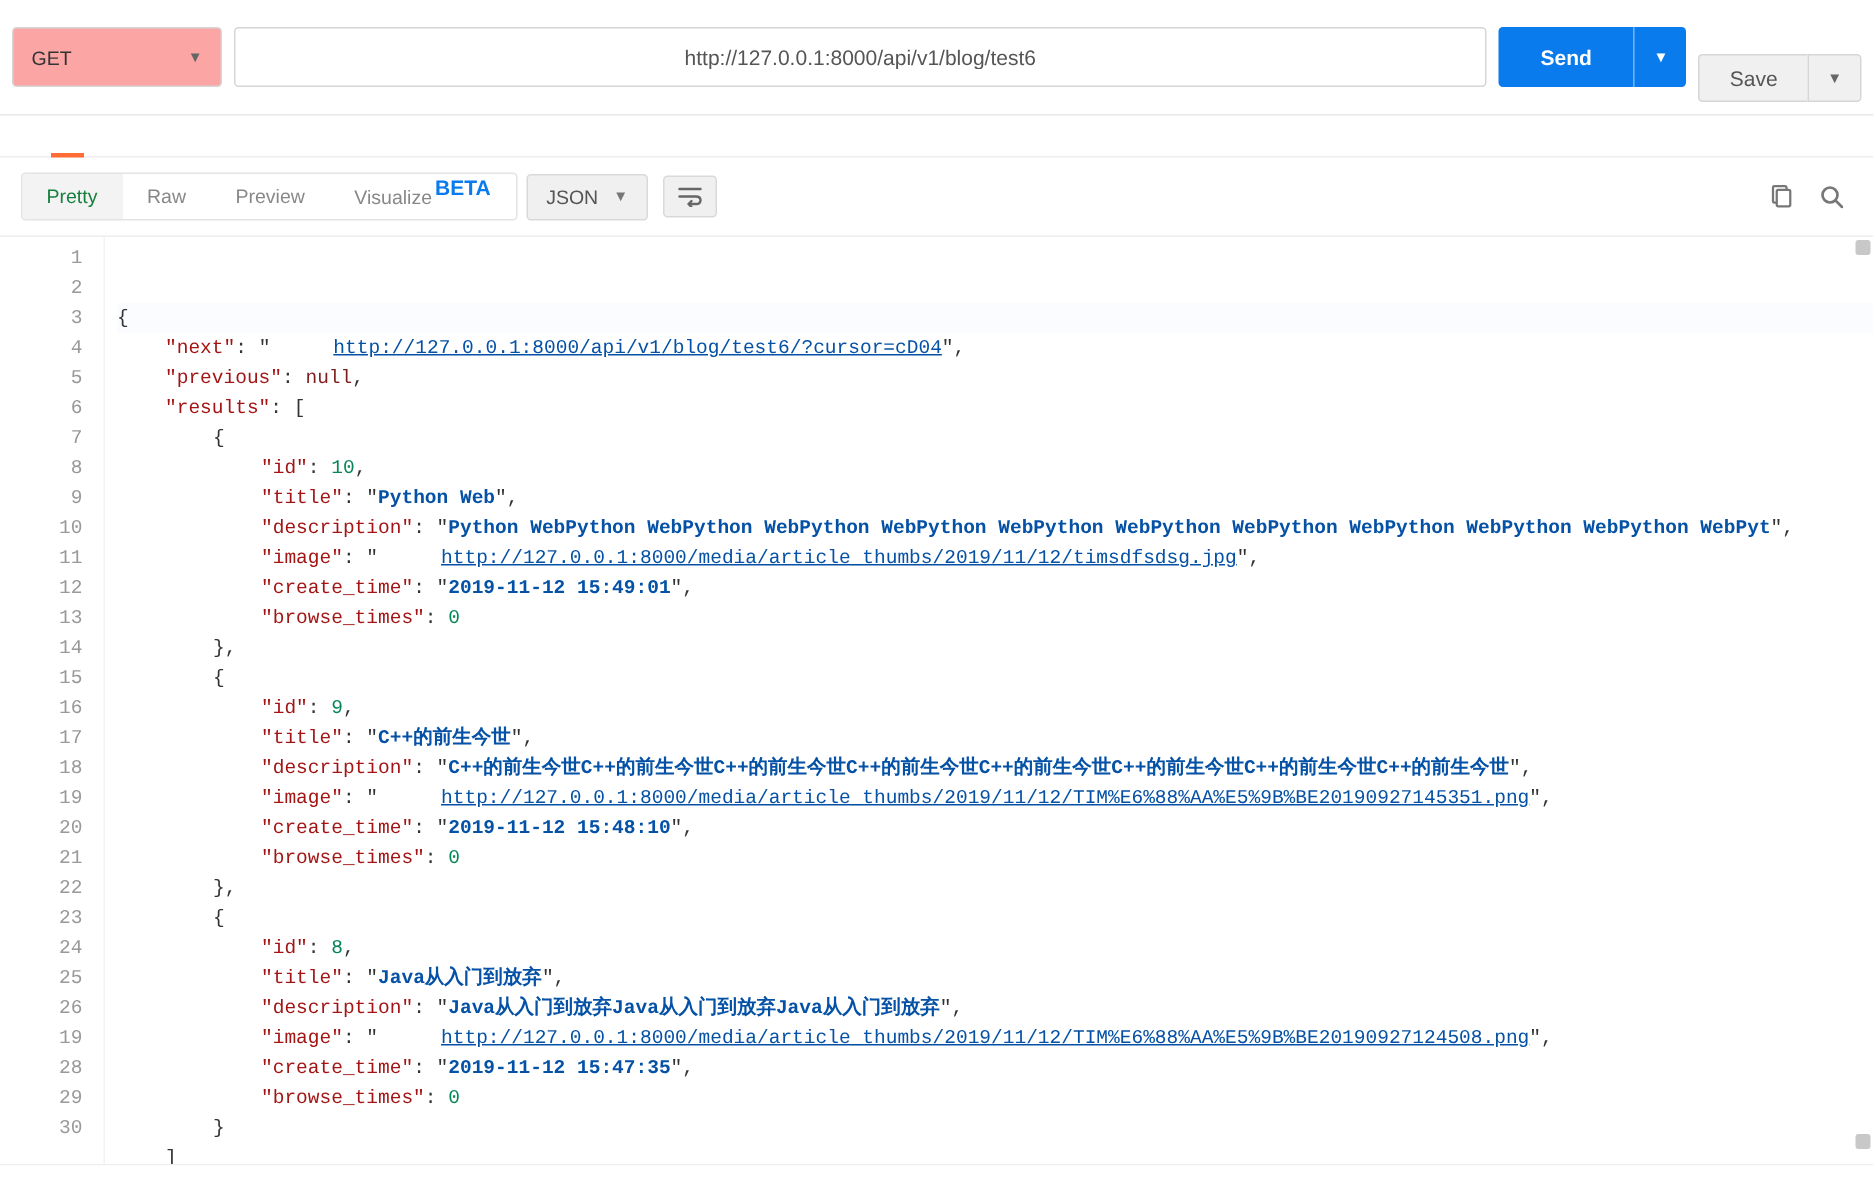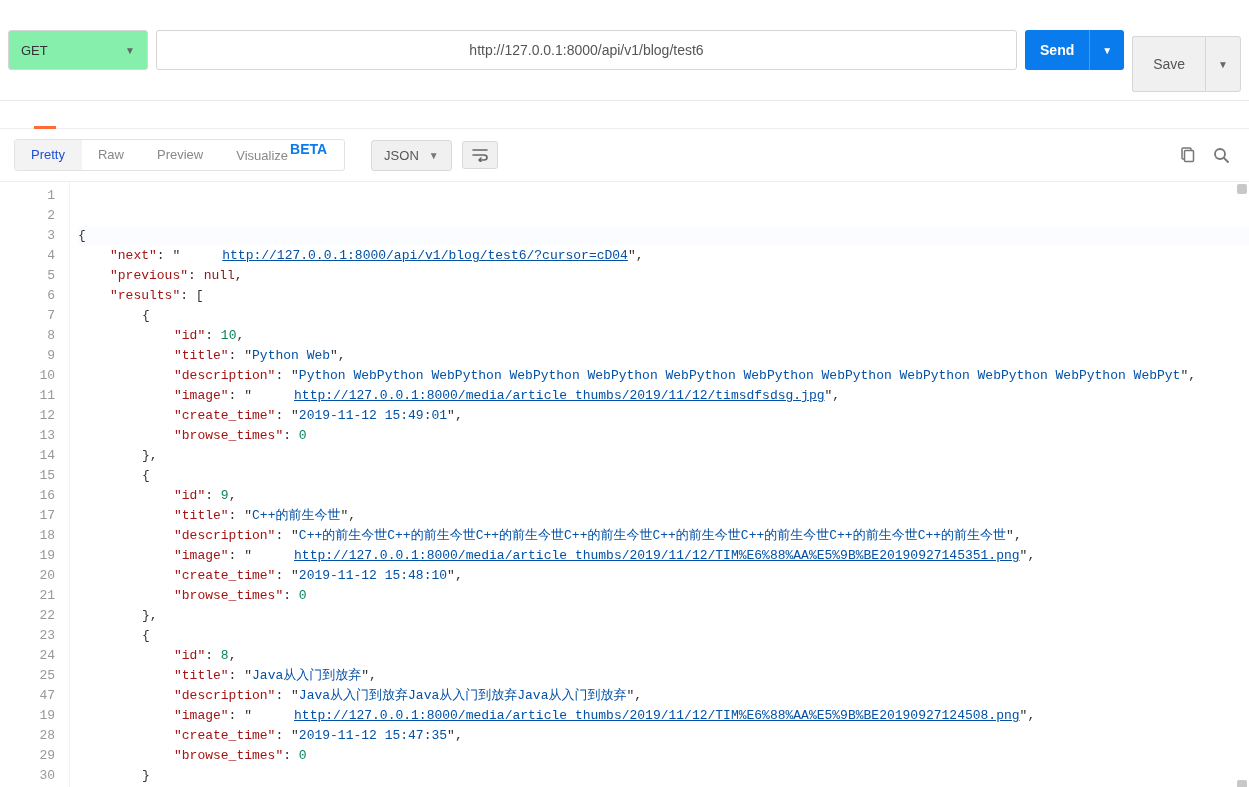--- a/index.html
+++ b/index.html
@@ -15,21 +15,21 @@
     display: flex;
     align-items: center;
     padding: 8px;
     gap: 8px;
     border-bottom: 1px solid #e8e8e8;
     background: #fff;
   }
   .method-select {
     width: 140px;
     height: 40px;
-    background: #86efac;
+    background: #fca5a5;
     border: 1px solid #d6d6d6;
     border-radius: 3px;
     display: flex;
     align-items: center;
     justify-content: space-between;
     padding: 0 12px;
     cursor: pointer;
   }
   .method-select .chev { color: #666; font-size: 10px; }
   .url-input {
@@ -44,39 +44,39 @@
     text-align: center;
   }
   .send-group {
     display: flex;
     height: 40px;
   }
   .send-btn {
     background: #097bed;
     color: #fff;
     border: none;
-    padding: 0 15px;
+    padding: 0 28px;
     font-size: 14px;
     font-weight: 600;
     border-radius: 3px 0 0 3px;
     cursor: pointer;
   }
   .send-chev {
     background: #097bed;
     color: #fff;
     border: none;
     border-left: 1px solid rgba(255,255,255,0.25);
     padding: 0 12px;
     border-radius: 0 3px 3px 0;
     cursor: pointer;
     font-size: 10px;
   }
   .save-group {
     display: flex;
-    height: 56px;
+    height: 32px;
     margin-top: 28px;
   }
   .save-btn {
     background: #f0f0f0;
     color: #555;
     border: 1px solid #d6d6d6;
     border-right: none;
     padding: 0 20px;
     font-size: 14px;
     border-radius: 3px 0 0 3px;
@@ -122,21 +122,21 @@
   .view-tab {
     padding: 7px 16px;
     font-size: 13px;
     color: #888;
     cursor: pointer;
     border-right: 1px solid transparent;
     position: relative;
   }
   .view-tab.active {
     background: #f3f3f3;
-    color: #1d4ed8;
+    color: #15803d;
     font-weight: 500;
     text-align: center;
   }
   .beta {
     color: #097bed;
     font-size: 14px;
     font-weight: 700;
     position: relative;
     top: -6px;
     margin-left: 2px;
@@ -145,21 +145,21 @@
     background: #f0f0f0;
     border: 1px solid #d9d9d9;
     border-radius: 3px;
     padding: 7px 12px;
     display: flex;
     align-items: center;
     gap: 10px;
     cursor: pointer;
     font-size: 13px;
     color: #555;
-    margin-left: 20px;
+    margin-left: 0;
   }
   .format-select .chev { color: #777; font-size: 10px; }
   .wrap-btn {
     background: #f0f0f0;
     border: 1px solid #d9d9d9;
     border-radius: 3px;
     padding: 6px 9px;
     cursor: pointer;
     margin-left: 4px;
     color: #555;
@@ -205,21 +205,21 @@
     font-size: 13px;
     line-height: 20px;
     white-space: pre;
     overflow: hidden;
     color: #333;
     position: relative;
   }
   .code .line { height: 20px; }
   .code .line.hl { background: #f0f8ff5c; }
   .key { color: #a31515; }
-  .str { color: #0451a5; }
+  .str { color: #0451a5; font-weight: bold; }
   .num { color: #098658; }
   .null { color: #7f1d1d; }
   .punc { color: #333; }
   .link { color: #0451a5; text-decoration: underline; cursor: pointer; margin-left: 42px; }
   .i1 { padding-left: 32px; }
   .i2 { padding-left: 64px; }
   .i3 { padding-left: 96px; }
   .scrollbar-thumb {
     position: absolute;
     right: 2px;
@@ -302,21 +302,21 @@
       <div>16</div>
       <div>17</div>
       <div>18</div>
       <div>19</div>
       <div>20</div>
       <div>21</div>
       <div>22</div>
       <div>23</div>
       <div>24</div>
       <div>25</div>
-      <div>47</div>
+      <div>26</div>
       <div>19</div>
       <div>28</div>
       <div>29</div>
       <div>30</div>
     </div>
   <div class="code" id="code">
     <div class="line hl"><span class="punc">{</span></div><div class="line i1"><span class="key">"next"</span><span class="punc">: </span><span class="punc">"</span><span class="link">http://127.0.0.1:8000/api/v1/blog/test6/?cursor=cD04</span><span class="punc">"</span><span class="punc">,</span></div><div class="line i1"><span class="key">"previous"</span><span class="punc">: </span><span class="null">null</span><span class="punc">,</span></div><div class="line i1"><span class="key">"results"</span><span class="punc">: [</span></div><div class="line i2"><span class="punc">{</span></div><div class="line i3"><span class="key">"id"</span><span class="punc">: </span><span class="num">10</span><span class="punc">,</span></div><div class="line i3"><span class="key">"title"</span><span class="punc">: </span><span class="punc">"</span><span class="str">Python Web</span><span class="punc">"</span><span class="punc">,</span></div><div class="line i3"><span class="key">"description"</span><span class="punc">: </span><span class="punc">"</span><span class="str">Python WebPython WebPython WebPython WebPython WebPython WebPython WebPython WebPython WebPython WebPython WebPyt</span><span class="punc">"</span><span class="punc">,</span></div><div class="line i3"><span class="key">"image"</span><span class="punc">: </span><span class="punc">"</span><span class="link">http://127.0.0.1:8000/media/article_thumbs/2019/11/12/timsdfsdsg.jpg</span><span class="punc">"</span><span class="punc">,</span></div><div class="line i3"><span class="key">"create_time"</span><span class="punc">: </span><span class="punc">"</span><span class="str">2019-11-12 15:49:01</span><span class="punc">"</span><span class="punc">,</span></div><div class="line i3"><span class="key">"browse_times"</span><span class="punc">: </span><span class="num">0</span></div><div class="line i2"><span class="punc">},</span></div><div class="line i2"><span class="punc">{</span></div><div class="line i3"><span class="key">"id"</span><span class="punc">: </span><span class="num">9</span><span class="punc">,</span></div><div class="line i3"><span class="key">"title"</span><span class="punc">: </span><span class="punc">"</span><span class="str">C++的前生今世</span><span class="punc">"</span><span class="punc">,</span></div><div class="line i3"><span class="key">"description"</span><span class="punc">: </span><span class="punc">"</span><span class="str">C++的前生今世C++的前生今世C++的前生今世C++的前生今世C++的前生今世C++的前生今世C++的前生今世C++的前生今世</span><span class="punc">"</span><span class="punc">,</span></div><div class="line i3"><span class="key">"image"</span><span class="punc">: </span><span class="punc">"</span><span class="link">http://127.0.0.1:8000/media/article_thumbs/2019/11/12/TIM%E6%88%AA%E5%9B%BE20190927145351.png</span><span class="punc">"</span><span class="punc">,</span></div><div class="line i3"><span class="key">"create_time"</span><span class="punc">: </span><span class="punc">"</span><span class="str">2019-11-12 15:48:10</span><span class="punc">"</span><span class="punc">,</span></div><div class="line i3"><span class="key">"browse_times"</span><span class="punc">: </span><span class="num">0</span></div><div class="line i2"><span class="punc">},</span></div><div class="line i2"><span class="punc">{</span></div><div class="line i3"><span class="key">"id"</span><span class="punc">: </span><span class="num">8</span><span class="punc">,</span></div><div class="line i3"><span class="key">"title"</span><span class="punc">: </span><span class="punc">"</span><span class="str">Java从入门到放弃</span><span class="punc">"</span><span class="punc">,</span></div><div class="line i3"><span class="key">"description"</span><span class="punc">: </span><span class="punc">"</span><span class="str">Java从入门到放弃Java从入门到放弃Java从入门到放弃</span><span class="punc">"</span><span class="punc">,</span></div><div class="line i3"><span class="key">"image"</span><span class="punc">: </span><span class="punc">"</span><span class="link">http://127.0.0.1:8000/media/article_thumbs/2019/11/12/TIM%E6%88%AA%E5%9B%BE20190927124508.png</span><span class="punc">"</span><span class="punc">,</span></div><div class="line i3"><span class="key">"create_time"</span><span class="punc">: </span><span class="punc">"</span><span class="str">2019-11-12 15:47:35</span><span class="punc">"</span><span class="punc">,</span></div><div class="line i3"><span class="key">"browse_times"</span><span class="punc">: </span><span class="num">0</span></div><div class="line i2"><span class="punc">}</span></div><div class="line i1"><span class="punc">]</span></div><div class="scrollbar-thumb" style="top:2px;height:10px;"></div>
     <div class="scrollbar-thumb" style="bottom:10px;height:10px;"></div>
   </div>
 </div>

